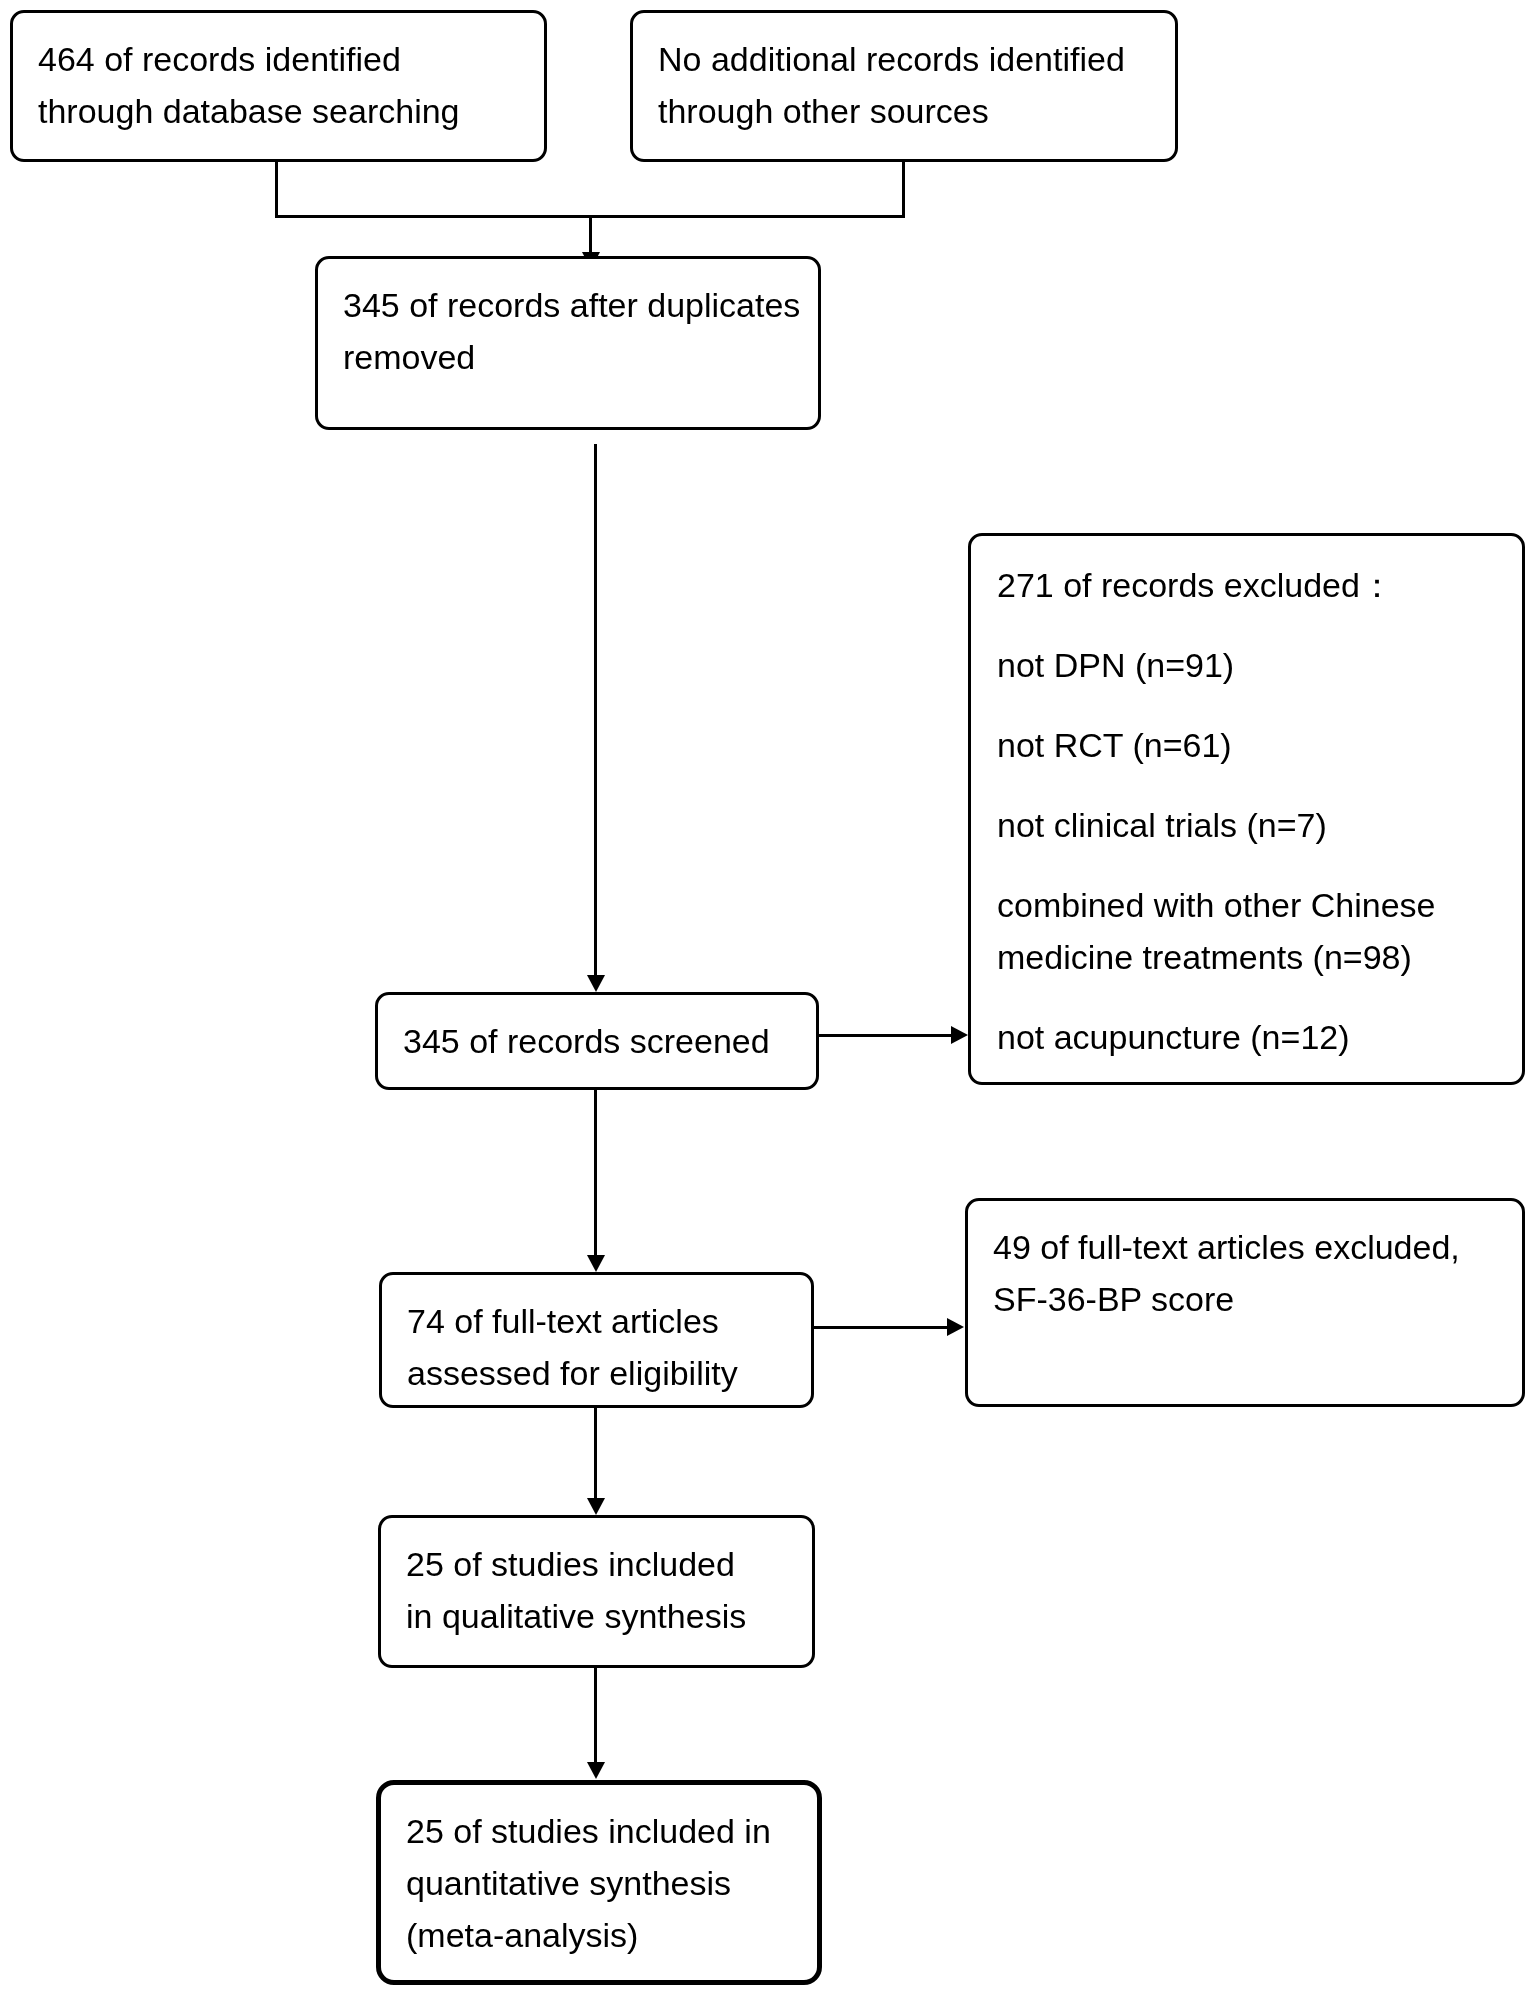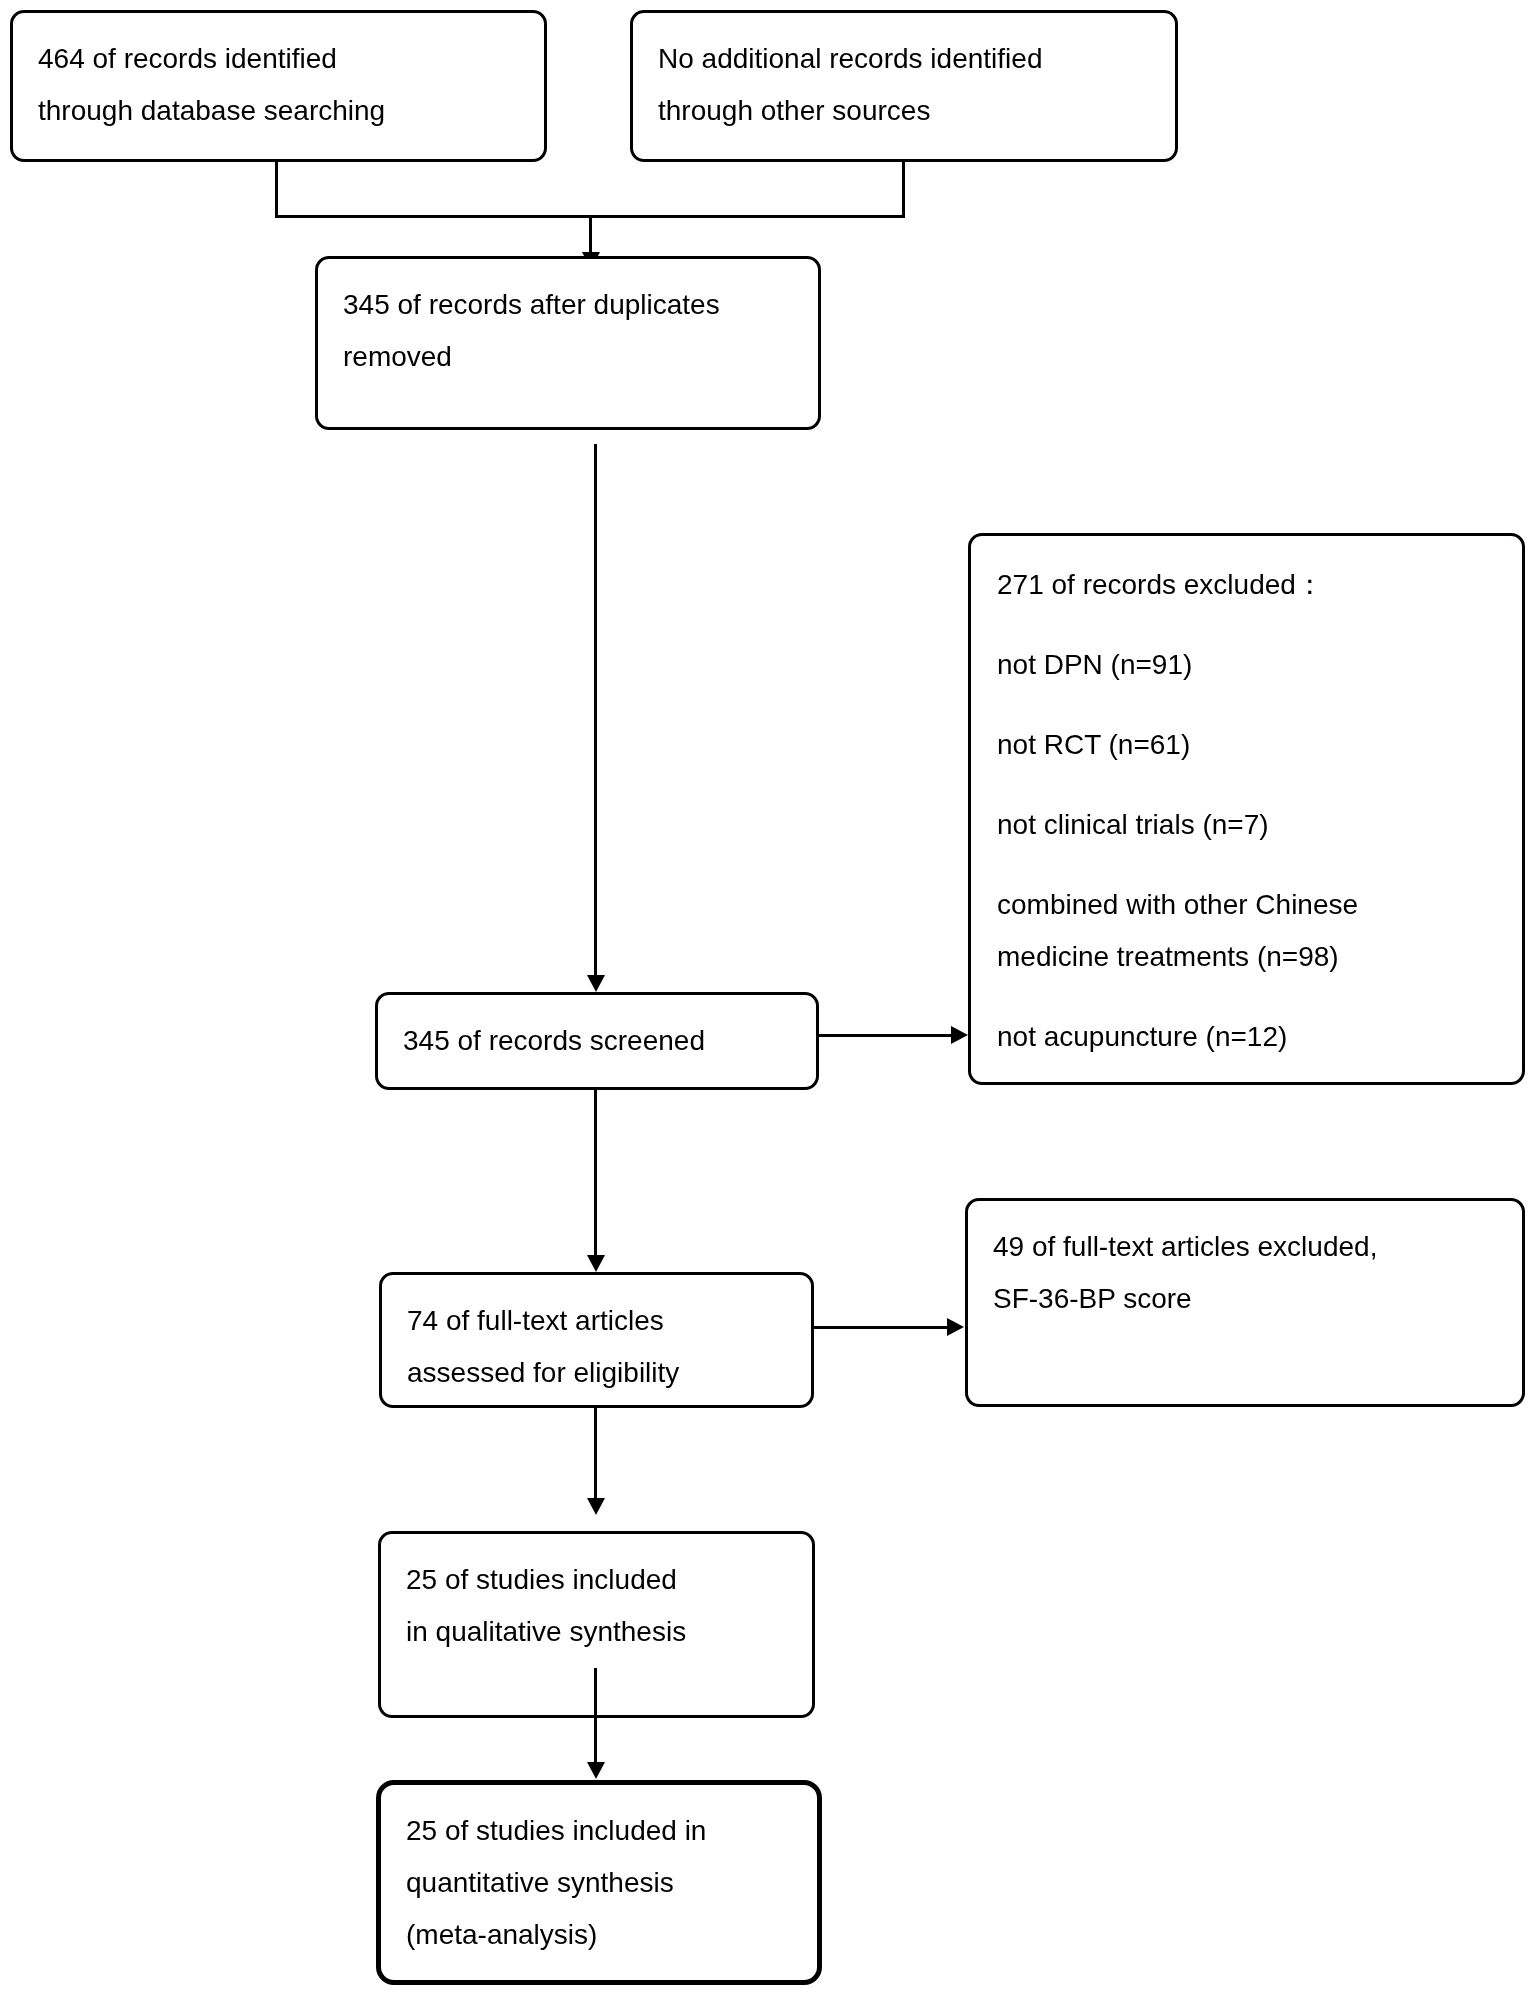--- a/index.html
+++ b/index.html
@@ -15,21 +15,21 @@
     font-family: "Liberation Sans", sans-serif;
     color: #000000;
   }
   .node {
     position: absolute;
     box-sizing: border-box;
     border: 3px solid #000000;
     border-radius: 14px;
     background: #ffffff;
     padding: 20px 25px;
-    font-size: 28px;
+    font-size: 34px;
     line-height: 52px;
     text-align: left;
     white-space: nowrap;
   }
   .node.thick {
     border-width: 5px;
     border-radius: 18px;
   }
   .textline { display: block; }
   .gap { margin-bottom: 28px; }
@@ -55,21 +55,21 @@
   }
 
   
   #box-identified-db   { left: 10px;  top: 10px;   width: 537px; height: 152px; }
   #box-identified-other{ left: 630px; top: 10px;   width: 548px; height: 152px; }
   #box-duplicates      { left: 315px; top: 256px;  width: 506px; height: 174px; }
   #box-excluded        { left: 968px; top: 533px;  width: 557px; height: 552px; padding: 23px 26px; }
   #box-screened        { left: 375px; top: 992px;  width: 444px; height: 98px; }
   #box-fulltext-excl   { left: 965px; top: 1198px; width: 560px; height: 209px; }
   #box-fulltext        { left: 379px; top: 1272px; width: 435px; height: 136px; }
-  #box-qualitative     { left: 378px; top: 1515px; width: 437px; height: 187px; margin-top: 16px; }
+  #box-qualitative     { left: 378px; top: 1515px; width: 437px; height: 153px; }
   #box-quantitative    { left: 376px; top: 1780px; width: 446px; height: 205px; }
 
   
   #stub-left      { left: 275px; top: 162px; width: 3px;   height: 56px; }
   #stub-right     { left: 902px; top: 162px; width: 3px;   height: 56px; }
   #elbow-h        { left: 275px; top: 215px; width: 630px; height: 3px; }
   #drop-duplicates{ left: 589px; top: 215px; width: 3px;   height: 38px; }
   #ah-duplicates  { left: 582px; top: 252px; }
   #spine-screened { left: 594px; top: 444px; width: 3px;   height: 532px; }
   #ah-screened    { left: 587px; top: 975px; }

